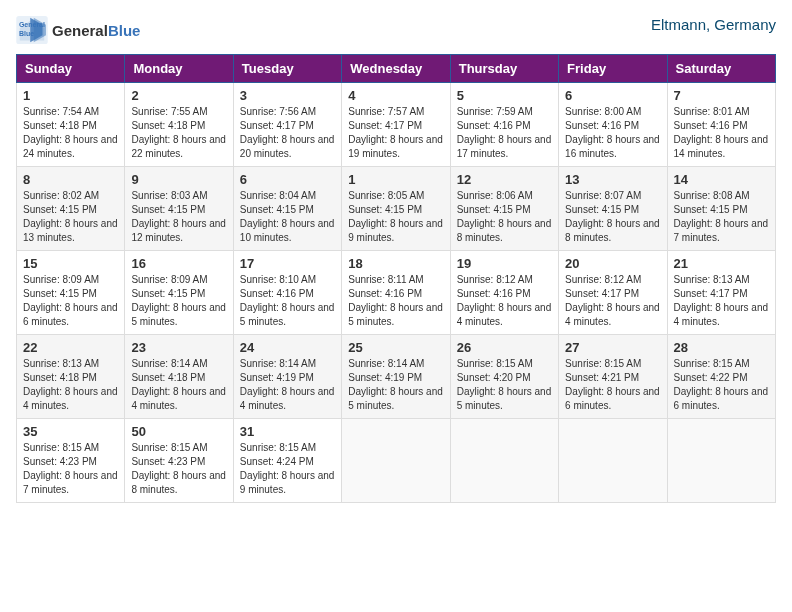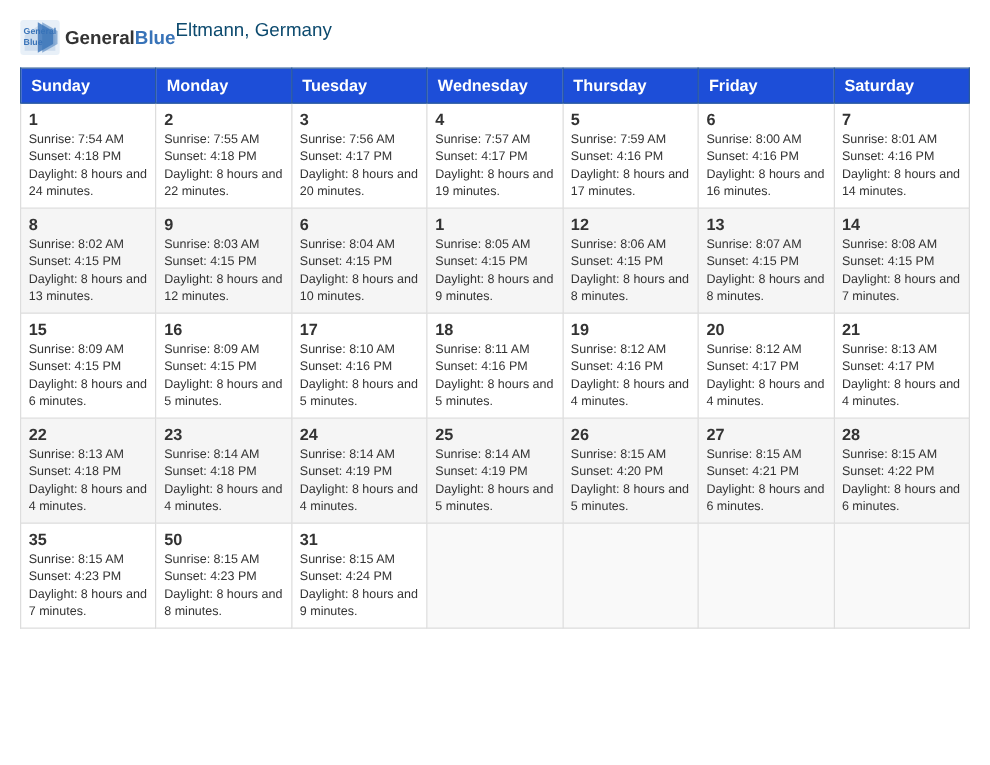--- a/index.html
+++ b/index.html
@@ -5,21 +5,21 @@
     * { box-sizing: border-box; margin: 0; padding: 0; }
     body {
       font-family: Arial, sans-serif;
       background: #fff;
       width: 792px;
       min-height: 612px;
       padding: 16px;
     }
     .header-area {
       display: flex;
-      justify-content: flex-start;
+      justify-content: space-between;
       align-items: flex-start;
       margin-bottom: 10px;
     }
     .logo {
       display: flex;
       align-items: center;
     }
     .logo-icon {
       width: 32px;
       height: 28px;
@@ -35,21 +35,21 @@
     }
     .location {
       font-size: 15px;
       color: #0c4a6e;
     }
     .calendar {
       width: 100%;
       border-collapse: collapse;
     }
     .calendar th {
-      background-color: #1d4ed8;
+      background-color: #701a75;
       color: #fff;
       padding: 6px 8px;
       font-size: 13px;
       font-weight: bold;
       text-align: left;
       border: 1px solid #2a5a99;
     }
     .calendar td {
       vertical-align: top;
       padding: 5px 6px;

